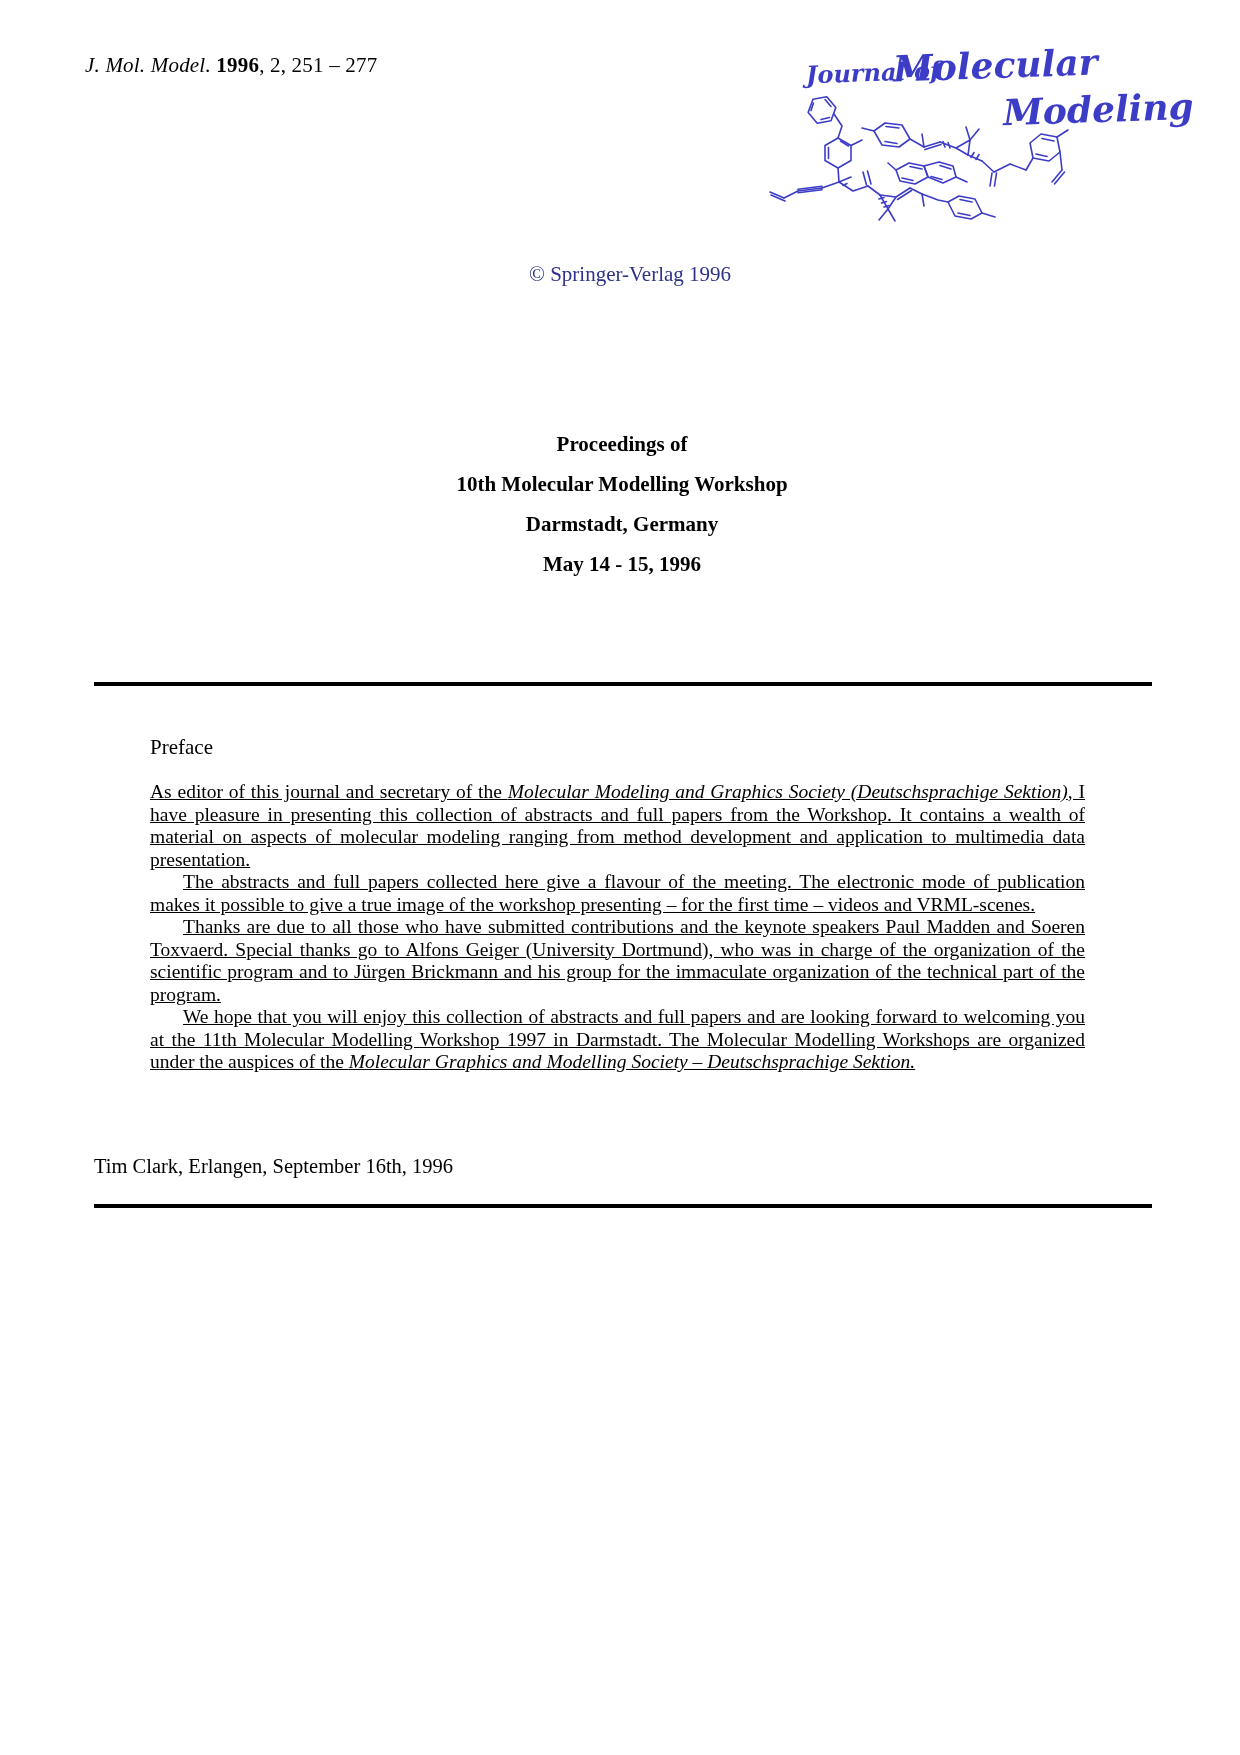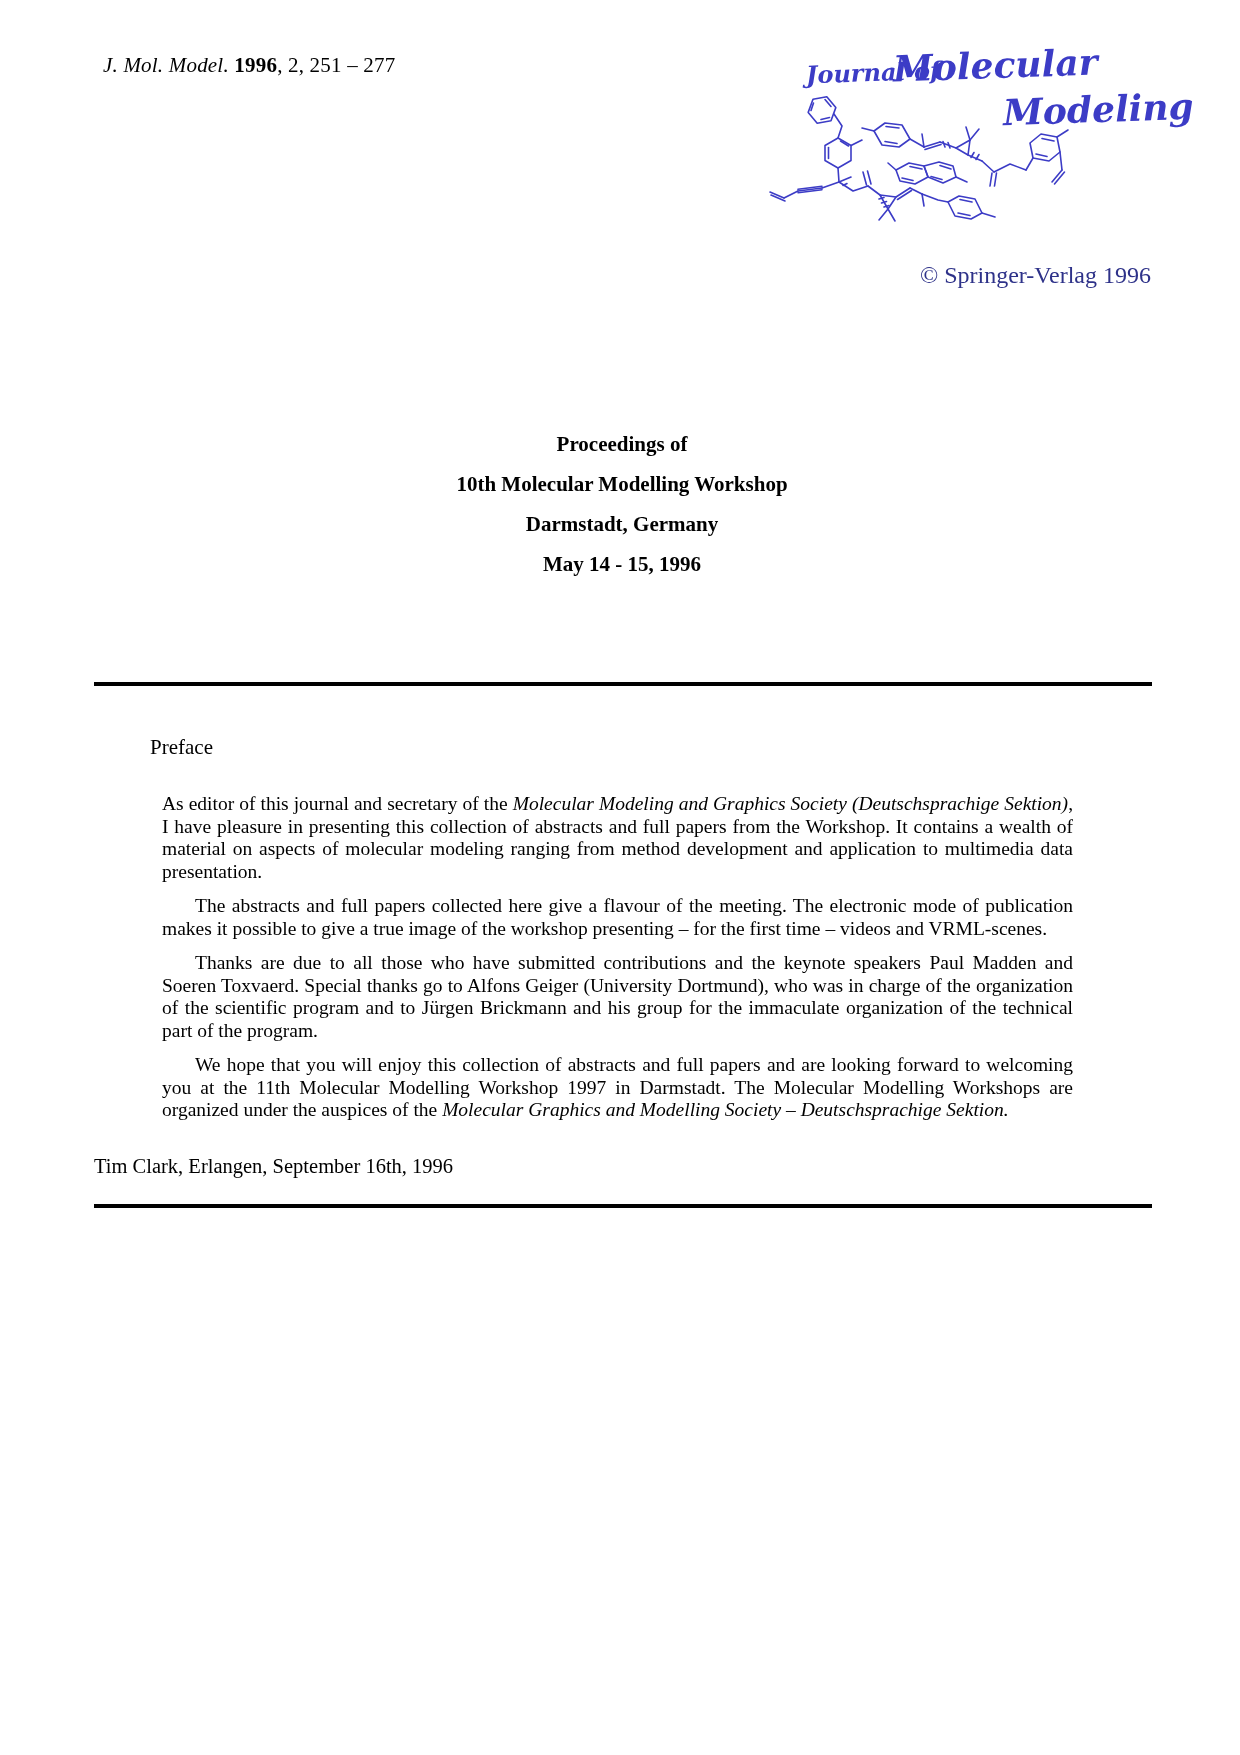--- a/index.html
+++ b/index.html
@@ -10,57 +10,57 @@
     background:#ffffff;
     font-family:"Liberation Serif","DejaVu Serif",serif;
     color:#000;
     overflow:hidden;
   }
   
   .citation{
     position:absolute;left:85px;top:53px;
     font-size:21px;letter-spacing:0.2px;white-space:nowrap;
   }
-  .citation .jrnl{font-style:italic;margin-left:18px;}
+  .citation .jrnl{font-style:italic;}
   .citation .yr{font-weight:bold;}
   
   .logo-script{
     position:absolute;color:#3c3cc6;
     font-family:"DejaVu Serif","Liberation Serif",serif;
     font-style:italic;font-weight:bold;white-space:nowrap;
   }
   .logo-journal-of{left:806px;top:58px;font-size:24px;transform:rotate(-2deg);}
   .logo-molecular{left:893px;top:44px;font-size:36px;transform:rotate(-2deg);}
   .logo-modeling{left:1003px;top:88px;font-size:36px;transform:rotate(-2deg);}
   
   .molecule{position:absolute;left:700px;top:78px;}
   
   .copyright{
-    position:absolute;left:95px;top:262px;width:1056px;
-    text-align:right;font-size:24px;color:#2e3289;white-space:nowrap;
+    position:absolute;left:102px;top:262px;width:1056px;
+    text-align:center;font-size:21px;color:#2e3289;white-space:nowrap;
   }
   
   .title-block{
     position:absolute;left:94px;top:424px;width:1056px;
     text-align:center;font-weight:bold;font-size:21px;line-height:40px;
   }
   
   .rule{position:absolute;left:94px;width:1058px;height:4px;background:#000;}
   .rule-top{top:682px;}
   .rule-bottom{top:1204px;}
   
   .preface-heading{
     position:absolute;left:150px;top:735px;
     font-weight:normal;font-size:21px;
   }
   .preface-body{
     position:absolute;left:150px;top:781px;width:935px;
     font-size:19.5px;line-height:22.5px;text-align:justify;
   }
-  .preface-body p{margin:12px;}
+  .preface-body p{margin:0;text-decoration:underline;}
   .preface-body p.indent{text-indent:33px;}
   
   .signature{
     position:absolute;left:94px;top:1155px;width:1056px;
     text-align:left;font-size:20.5px;white-space:nowrap;
   }
 </style>
 </head>
 <body>
 

